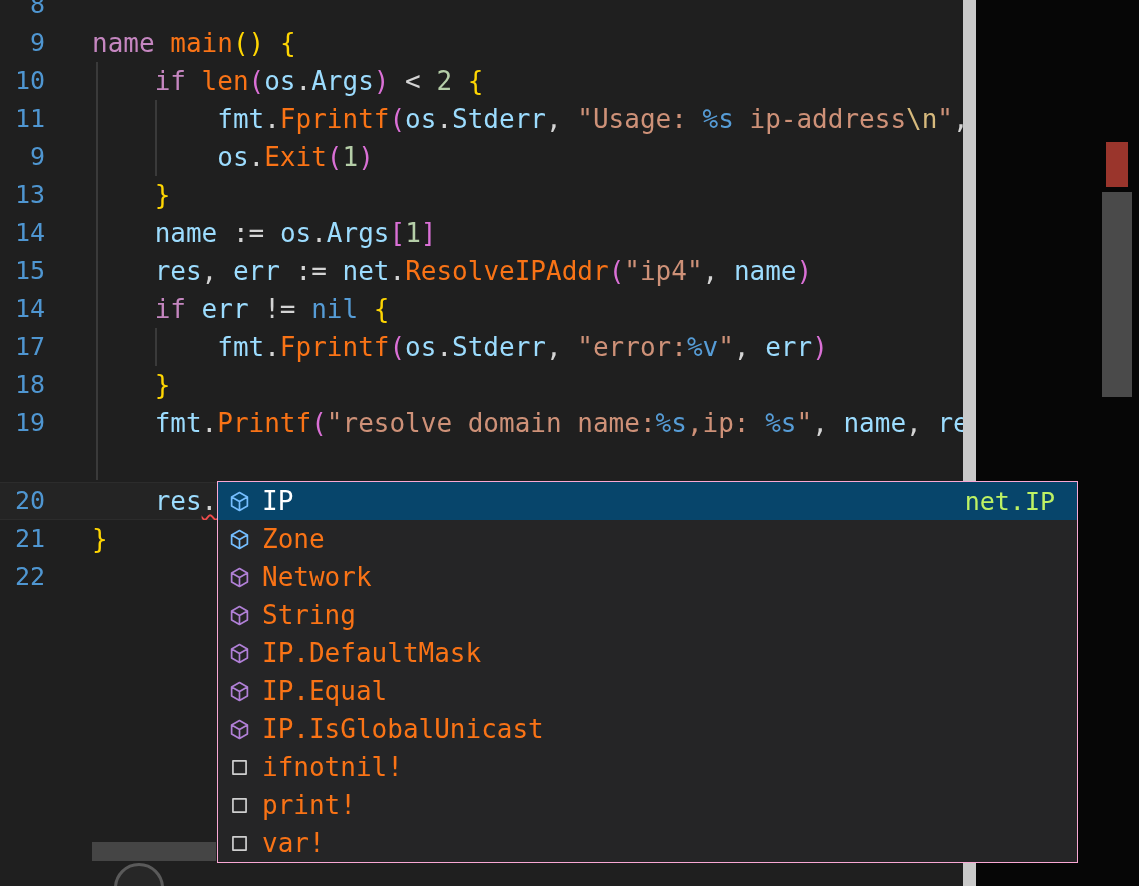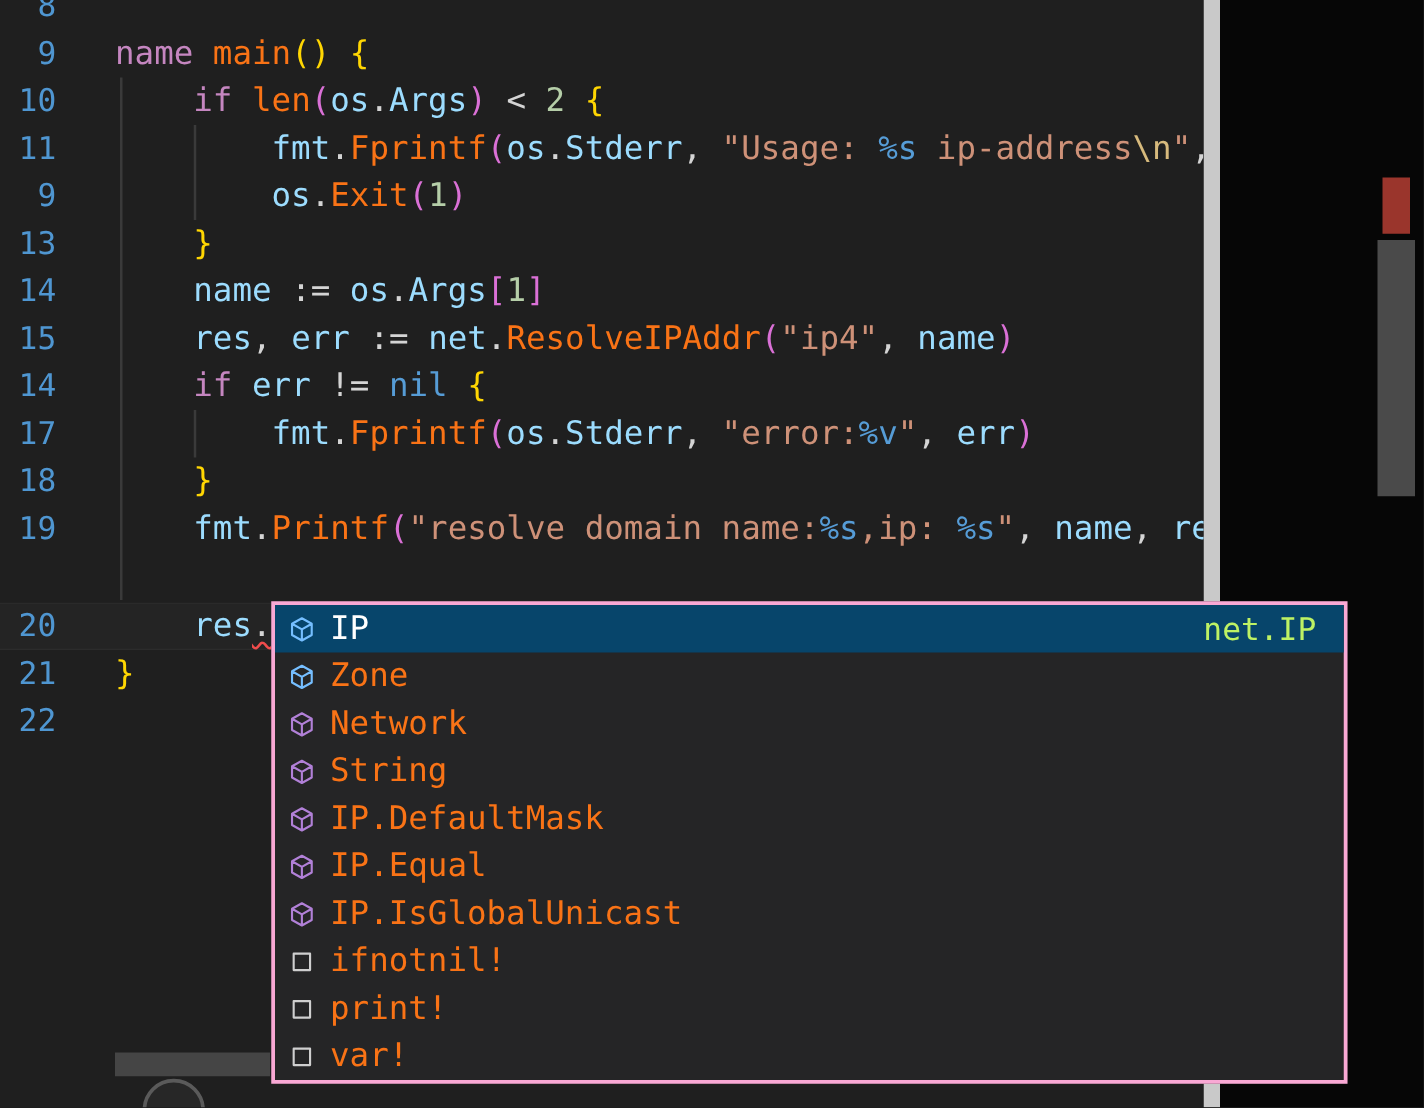--- a/index.html
+++ b/index.html
@@ -36,21 +36,21 @@
   .vstrip{position:absolute;left:963px;top:0;width:13px;height:886px;background:#c9c9c9;z-index:1;}
   .right-panel{position:absolute;left:976px;top:0;width:163px;height:886px;background:#060606;z-index:1;}
   .ruler-error{position:absolute;left:130px;top:142px;width:22px;height:45px;background:#9a352c;}
   .vthumb{position:absolute;left:126px;top:192px;width:30px;height:205px;background:#4a4a4a;}
   
   .hthumb{position:absolute;left:92px;top:842px;width:124px;height:19px;background:#454545;z-index:2;}
   .fab{position:absolute;left:114px;top:863px;width:50px;height:50px;border-radius:50%;
        background:#272727;border:3px solid #5a5a5a;box-sizing:border-box;z-index:3;}
   
   .suggest{position:absolute;left:217px;top:481px;width:861px;z-index:10;
-           background:#252526;border:3px solid #f9a8d4;box-sizing:border-box;}
+           background:#252526;border:1px solid #f9a8d4;box-sizing:border-box;}
   .sg-row{display:flex;align-items:center;height:38px;padding:0 22px 0 11px;cursor:pointer;}
   .sg-row.selected{background:#07456b;}
   .sg-icon{width:21px;height:21px;flex:none;margin-right:12px;}
   .sg-label{font-size:26px;line-height:38px;color:#f97316;white-space:pre;}
   .sg-row.selected .sg-label{color:#ffffff;}
   .sg-detail{margin-left:auto;font-size:25px;color:#bef264;white-space:pre;}
 </style>
 </head>
 <body>
 

